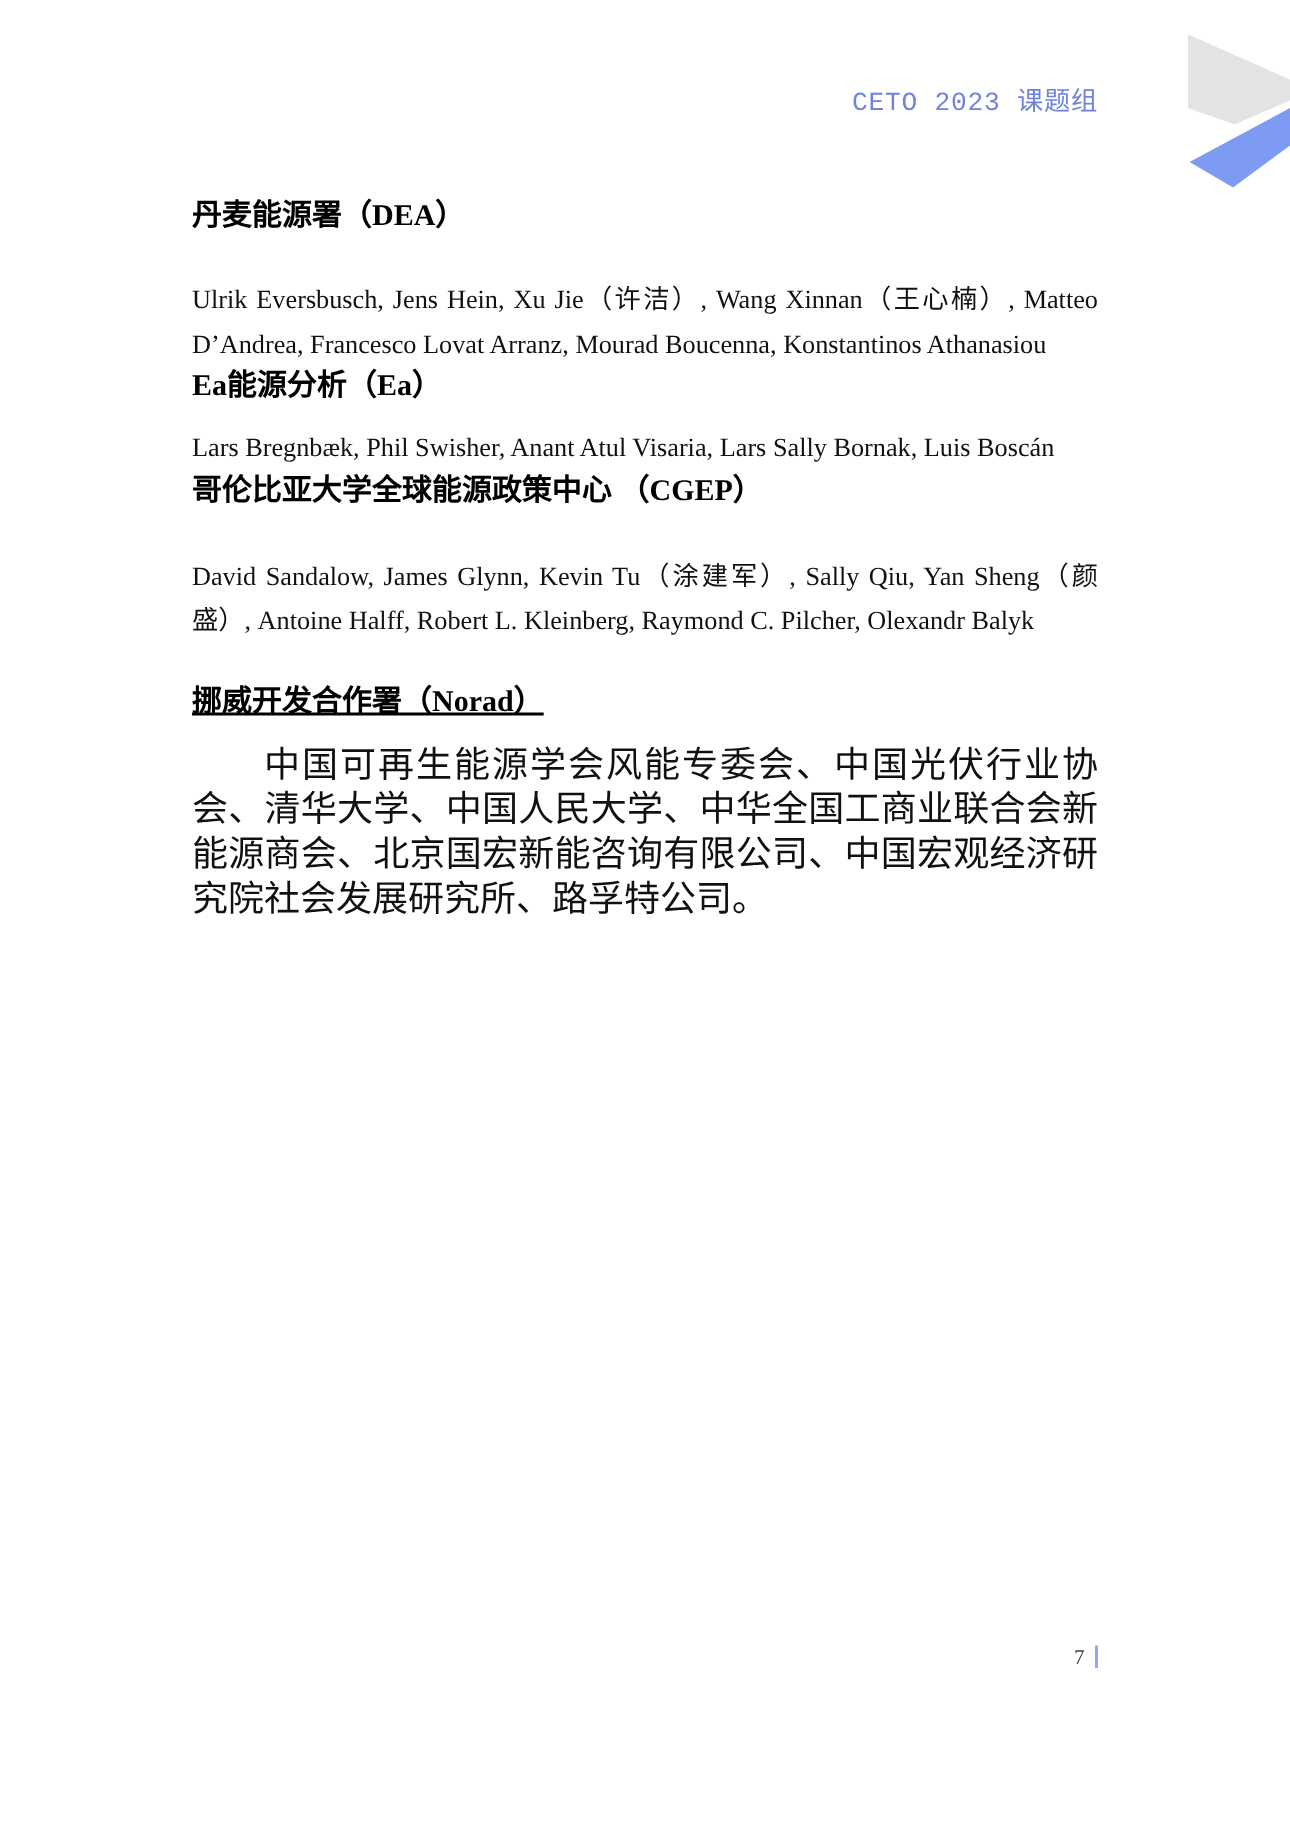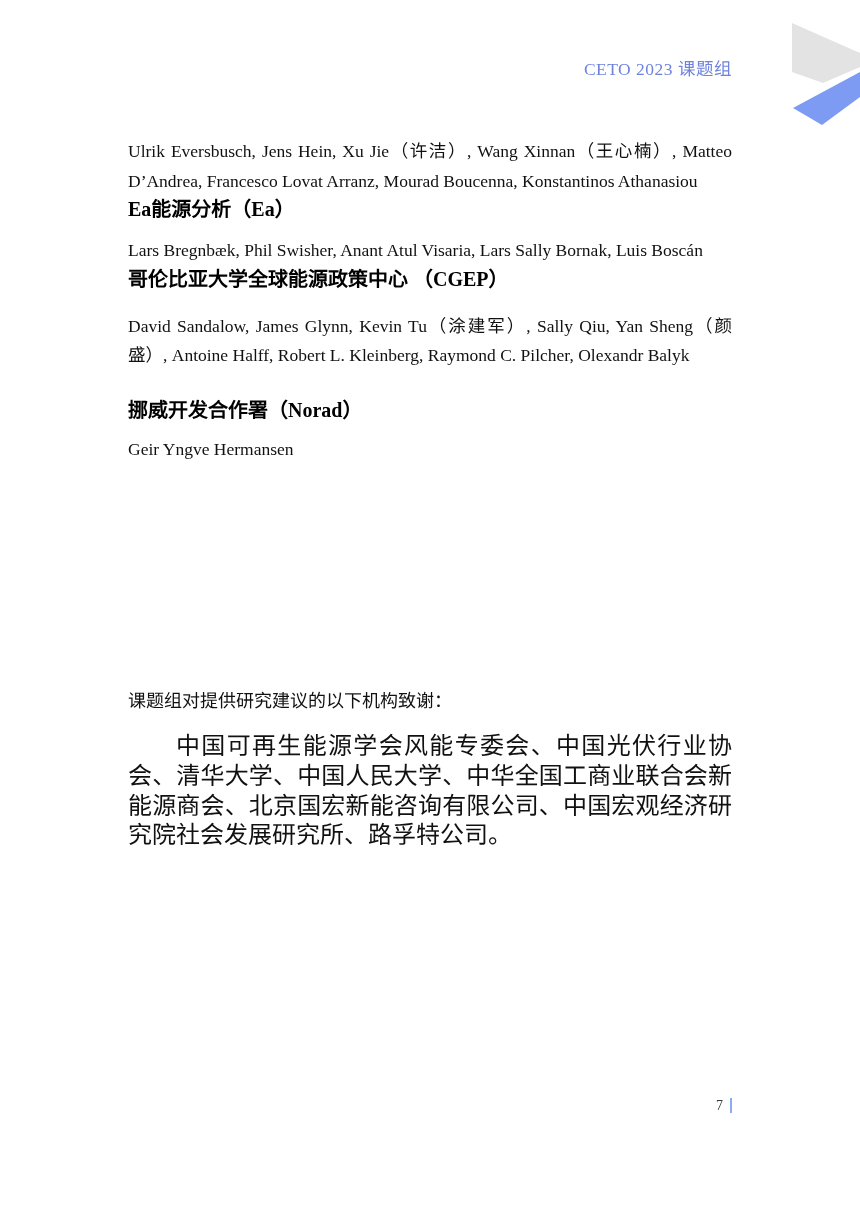--- a/index.html
+++ b/index.html
@@ -62,26 +62,26 @@
     color: #000000;
   }
   .section-body {
     font-size: 17.5px;
     line-height: 29.5px;
     margin: 0;
     text-align: justify;
     color: #111111;
   }
   .h-1 { margin-top: 10px; }
-  .p-1 { margin-top: 16px; }
+  .p-1 { margin-top: 28px; }
   .h-2 { }
   .p-2 { margin-top: 14px; }
   .h-3 { }
-  .p-3 { margin-top: 20px; }
-  .h-4 { margin-top: 26px; }
+  .p-3 { margin-top: 30px; }
+  .h-4 { margin-top: 26px; text-decoration: underline; }
   .p-4 { margin-top: 12px; }
 
   
   .ack-intro {
     margin: 222px 0 0 0;
     font-size: 18px;
     line-height: 30px;
     text-align: left;
     color: #111111;
   }
@@ -114,36 +114,35 @@
   }
 </style>
 </head>
 <body>
 
 <div class="page">
 
   <div class="corner-gray" style="background: rgb(227, 227, 227);"></div>
   <div class="corner-blue" style="background: rgb(126, 155, 244);"></div>
 
-  <div class="running-header" style="color: rgb(111, 131, 220);">CETO 2023 课题组</div>
+  <div class="running-header" style="color: rgb(111, 131, 220); font-family: Liberation Mono, monospace;">CETO 2023 课题组</div>
 
   <div class="content">
 
+    <h2 class="section-heading h-1">丹麦能源署（DEA）</h2>
     <p class="section-body p-1">Ulrik Eversbusch, Jens Hein, Xu Jie（许洁）, Wang Xinnan（王心楠）, Matteo D’Andrea, Francesco Lovat Arranz, Mourad Boucenna, Konstantinos Athanasiou</p>
 
     <h2 class="section-heading h-2">Ea能源分析（Ea）</h2>
     <p class="section-body p-2">Lars Bregnbæk, Phil Swisher, Anant Atul Visaria, Lars Sally Bornak, Luis Boscán</p>
 
     <h2 class="section-heading h-3">哥伦比亚大学全球能源政策中心 （CGEP）</h2>
     <p class="section-body p-3">David Sandalow, James Glynn, Kevin Tu（涂建军）, Sally Qiu, Yan Sheng（颜盛）, Antoine Halff, Robert L. Kleinberg, Raymond C. Pilcher, Olexandr Balyk</p>
 
     <h2 class="section-heading h-4">挪威开发合作署（Norad）</h2>
-    <p class="section-body p-4">Geir Yngve Hermansen</p>
 
-    <p class="ack-intro">课题组对提供研究建议的以下机构致谢：</p>
     <p class="ack-body">中国可再生能源学会风能专委会、中国光伏行业协会、清华大学、中国人民大学、中华全国工商业联合会新能源商会、北京国宏新能咨询有限公司、中国宏观经济研究院社会发展研究所、路孚特公司。</p>
 
   </div>
 
   <div class="page-footer">
     <span>7</span><span class="footer-bar" style="background: rgb(143, 171, 240);"></span>
   </div>
 
 </div>
 

